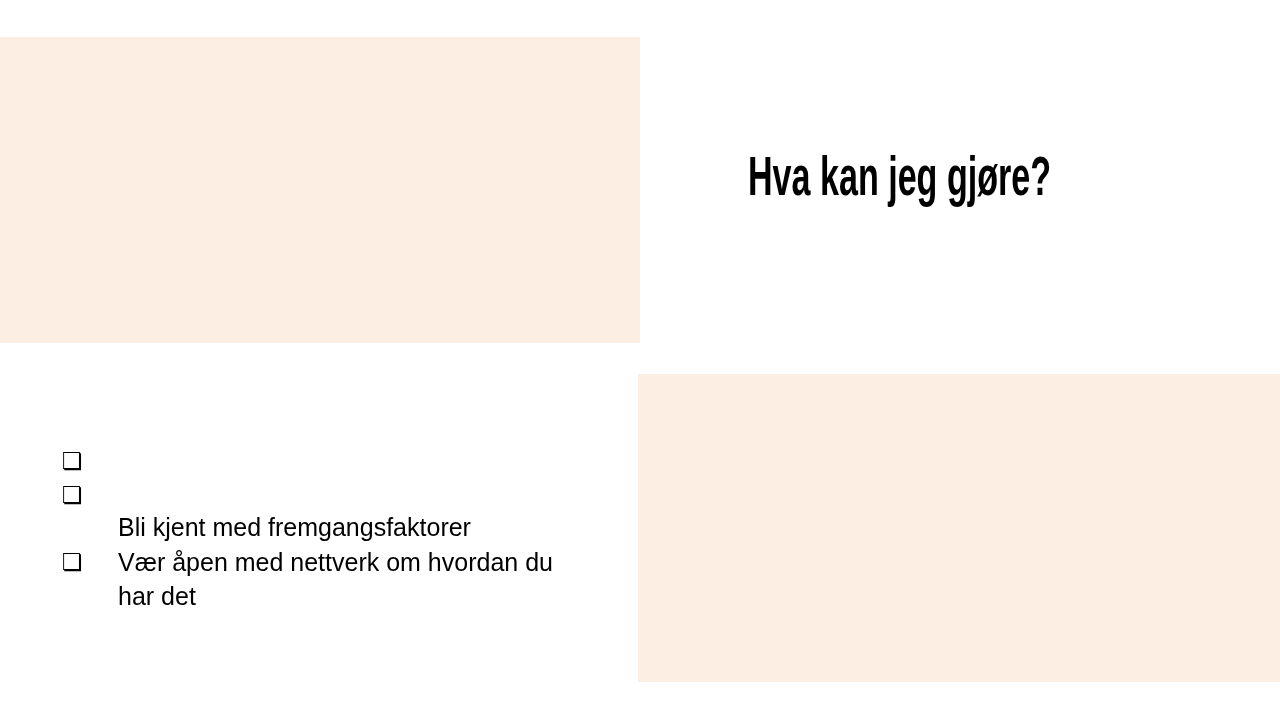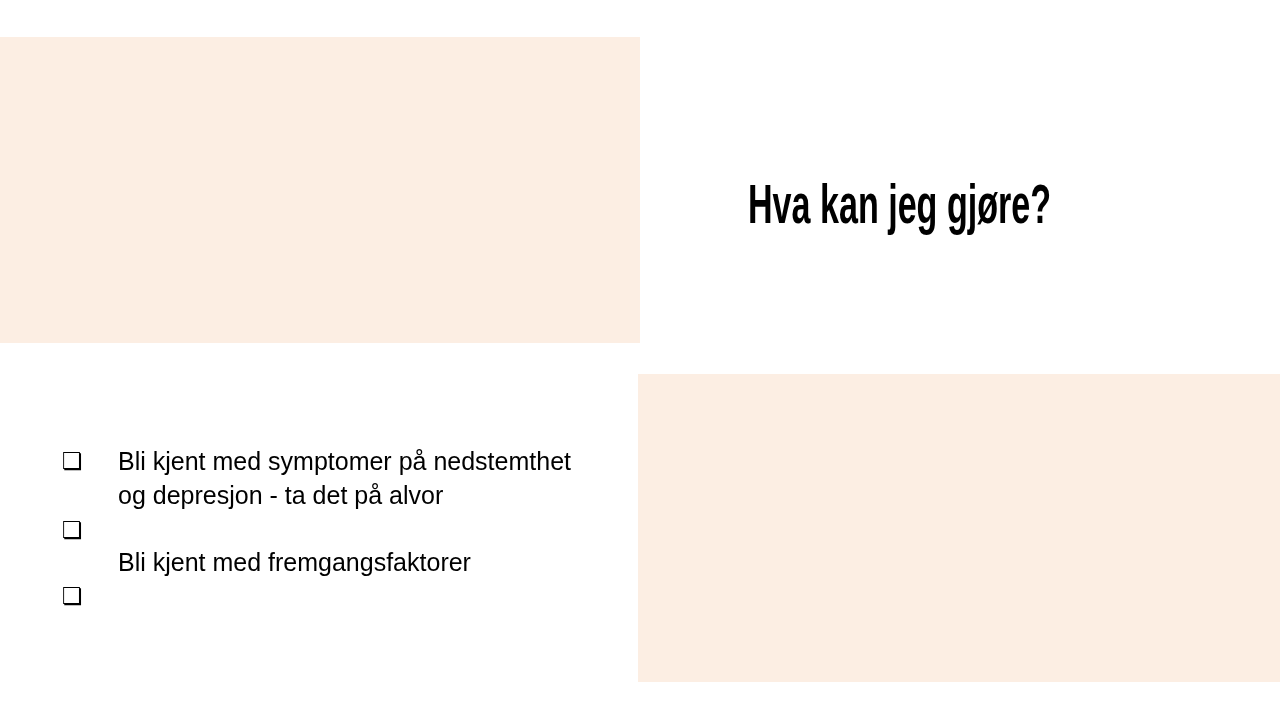--- a/index.html
+++ b/index.html
@@ -29,21 +29,21 @@
   }
   .rect-bottom-right {
     left: 638px;
     top: 374px;
     width: 642px;
     height: 308px;
   }
   .title-wrap {
     position: absolute;
     left: 640px;
-    top: 164px;
+    top: 136px;
     width: 520px;
     height: 80px;
     display: flex;
     align-items: center;
     justify-content: center;
   }
   .slide-title {
     margin: 0;
     font-size: 55px;
     font-weight: bold;
@@ -91,25 +91,25 @@
 
   <div class="decor-rect rect-bottom-right" style="background: rgb(252, 238, 227);"></div>
 
   <div class="title-wrap">
     <h1 class="slide-title">Hva kan jeg gjøre?</h1>
   </div>
 
   <ul class="bullet-list">
       <li class="bullet-item">
         <span class="bullet-marker">❏</span>
-        <span class="bullet-text" style="color: rgb(0, 0, 0);">Bli kjent med symptomer på nedstemthet
-og depresjon - ta det på alvor</span>
       </li>
       <li class="bullet-item">
         <span class="bullet-marker">❏</span>
         <span class="bullet-text" style="color: rgb(0, 0, 0); margin-top: 32px;">Bli kjent med fremgangsfaktorer</span>
       </li>
       <li class="bullet-item">
         <span class="bullet-marker">❏</span>
+        <span class="bullet-text" style="color: rgb(0, 0, 0);">Vær åpen med nettverk om hvordan du
+har det</span>
       </li>
     </ul>
 
 </div>
 
 </body></html>

